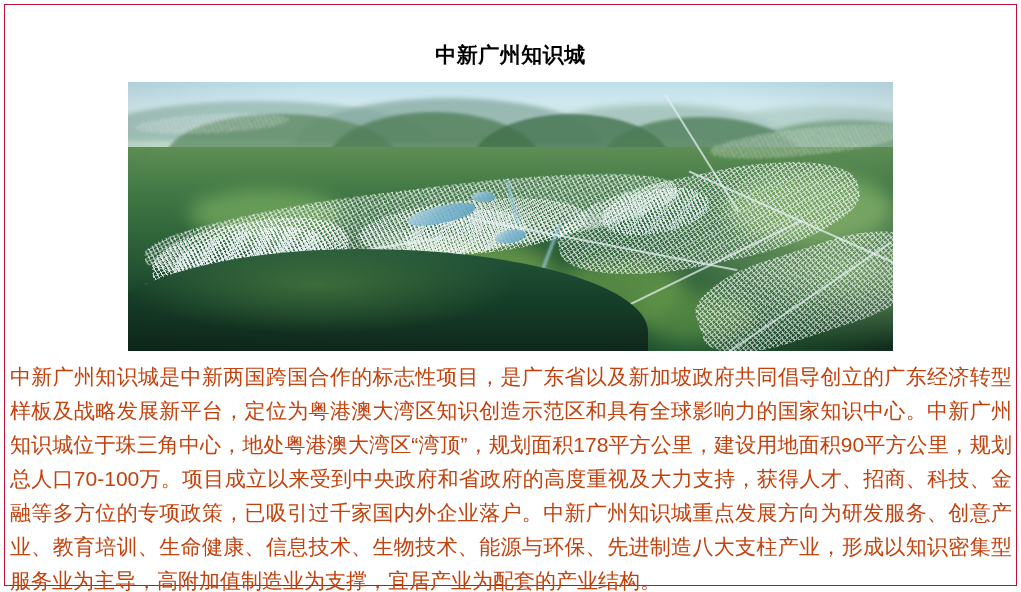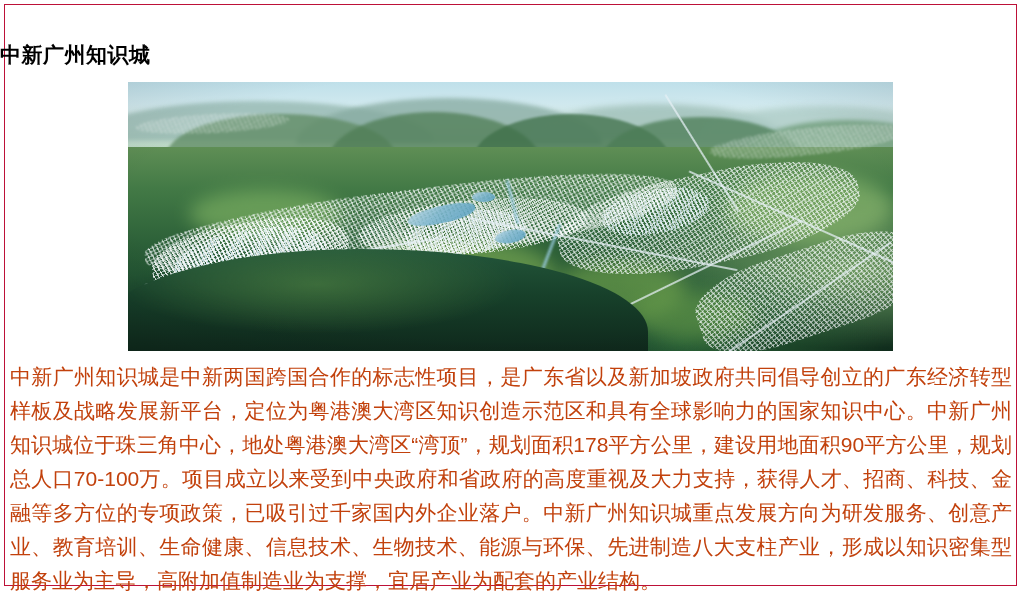--- a/index.html
+++ b/index.html
@@ -39,20 +39,21 @@
     width: 1021px;
     height: 592px;
     box-sizing: border-box;
   }
 
   .doc-title {
     position: absolute;
     left: 0;
     top: 42px;
     width: 1021px;
+    text-align: center;
     font-size: 21px;
     font-weight: bold;
     color: #000000;
     letter-spacing: 0.5px;
     line-height: 26px;
   }
 
   
   .figure {
     position: absolute;

